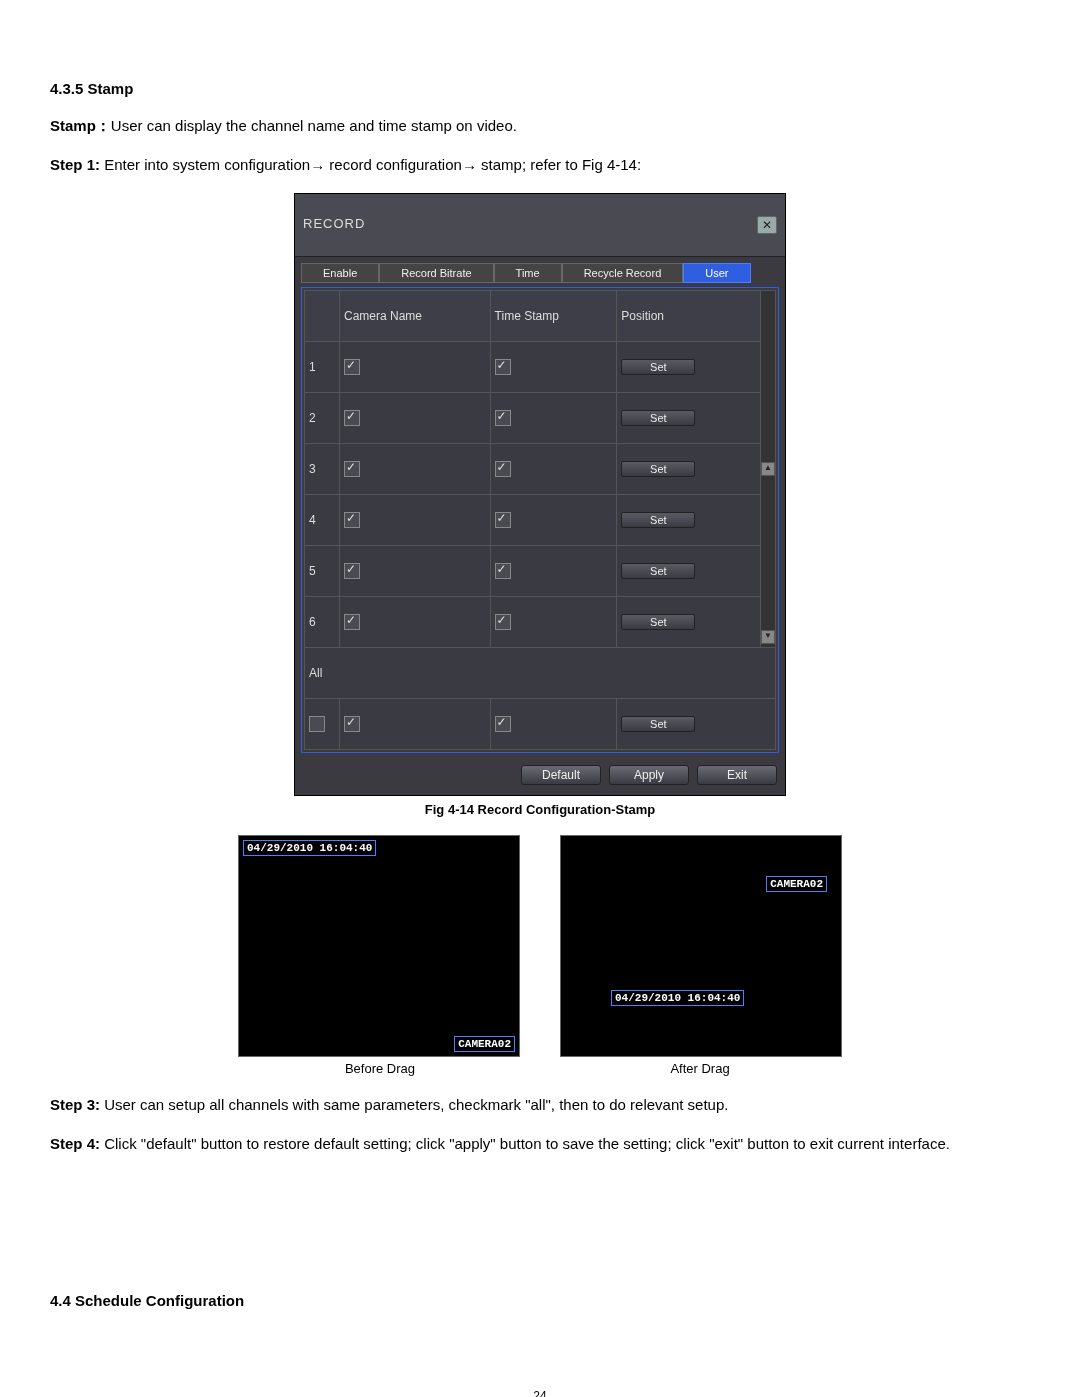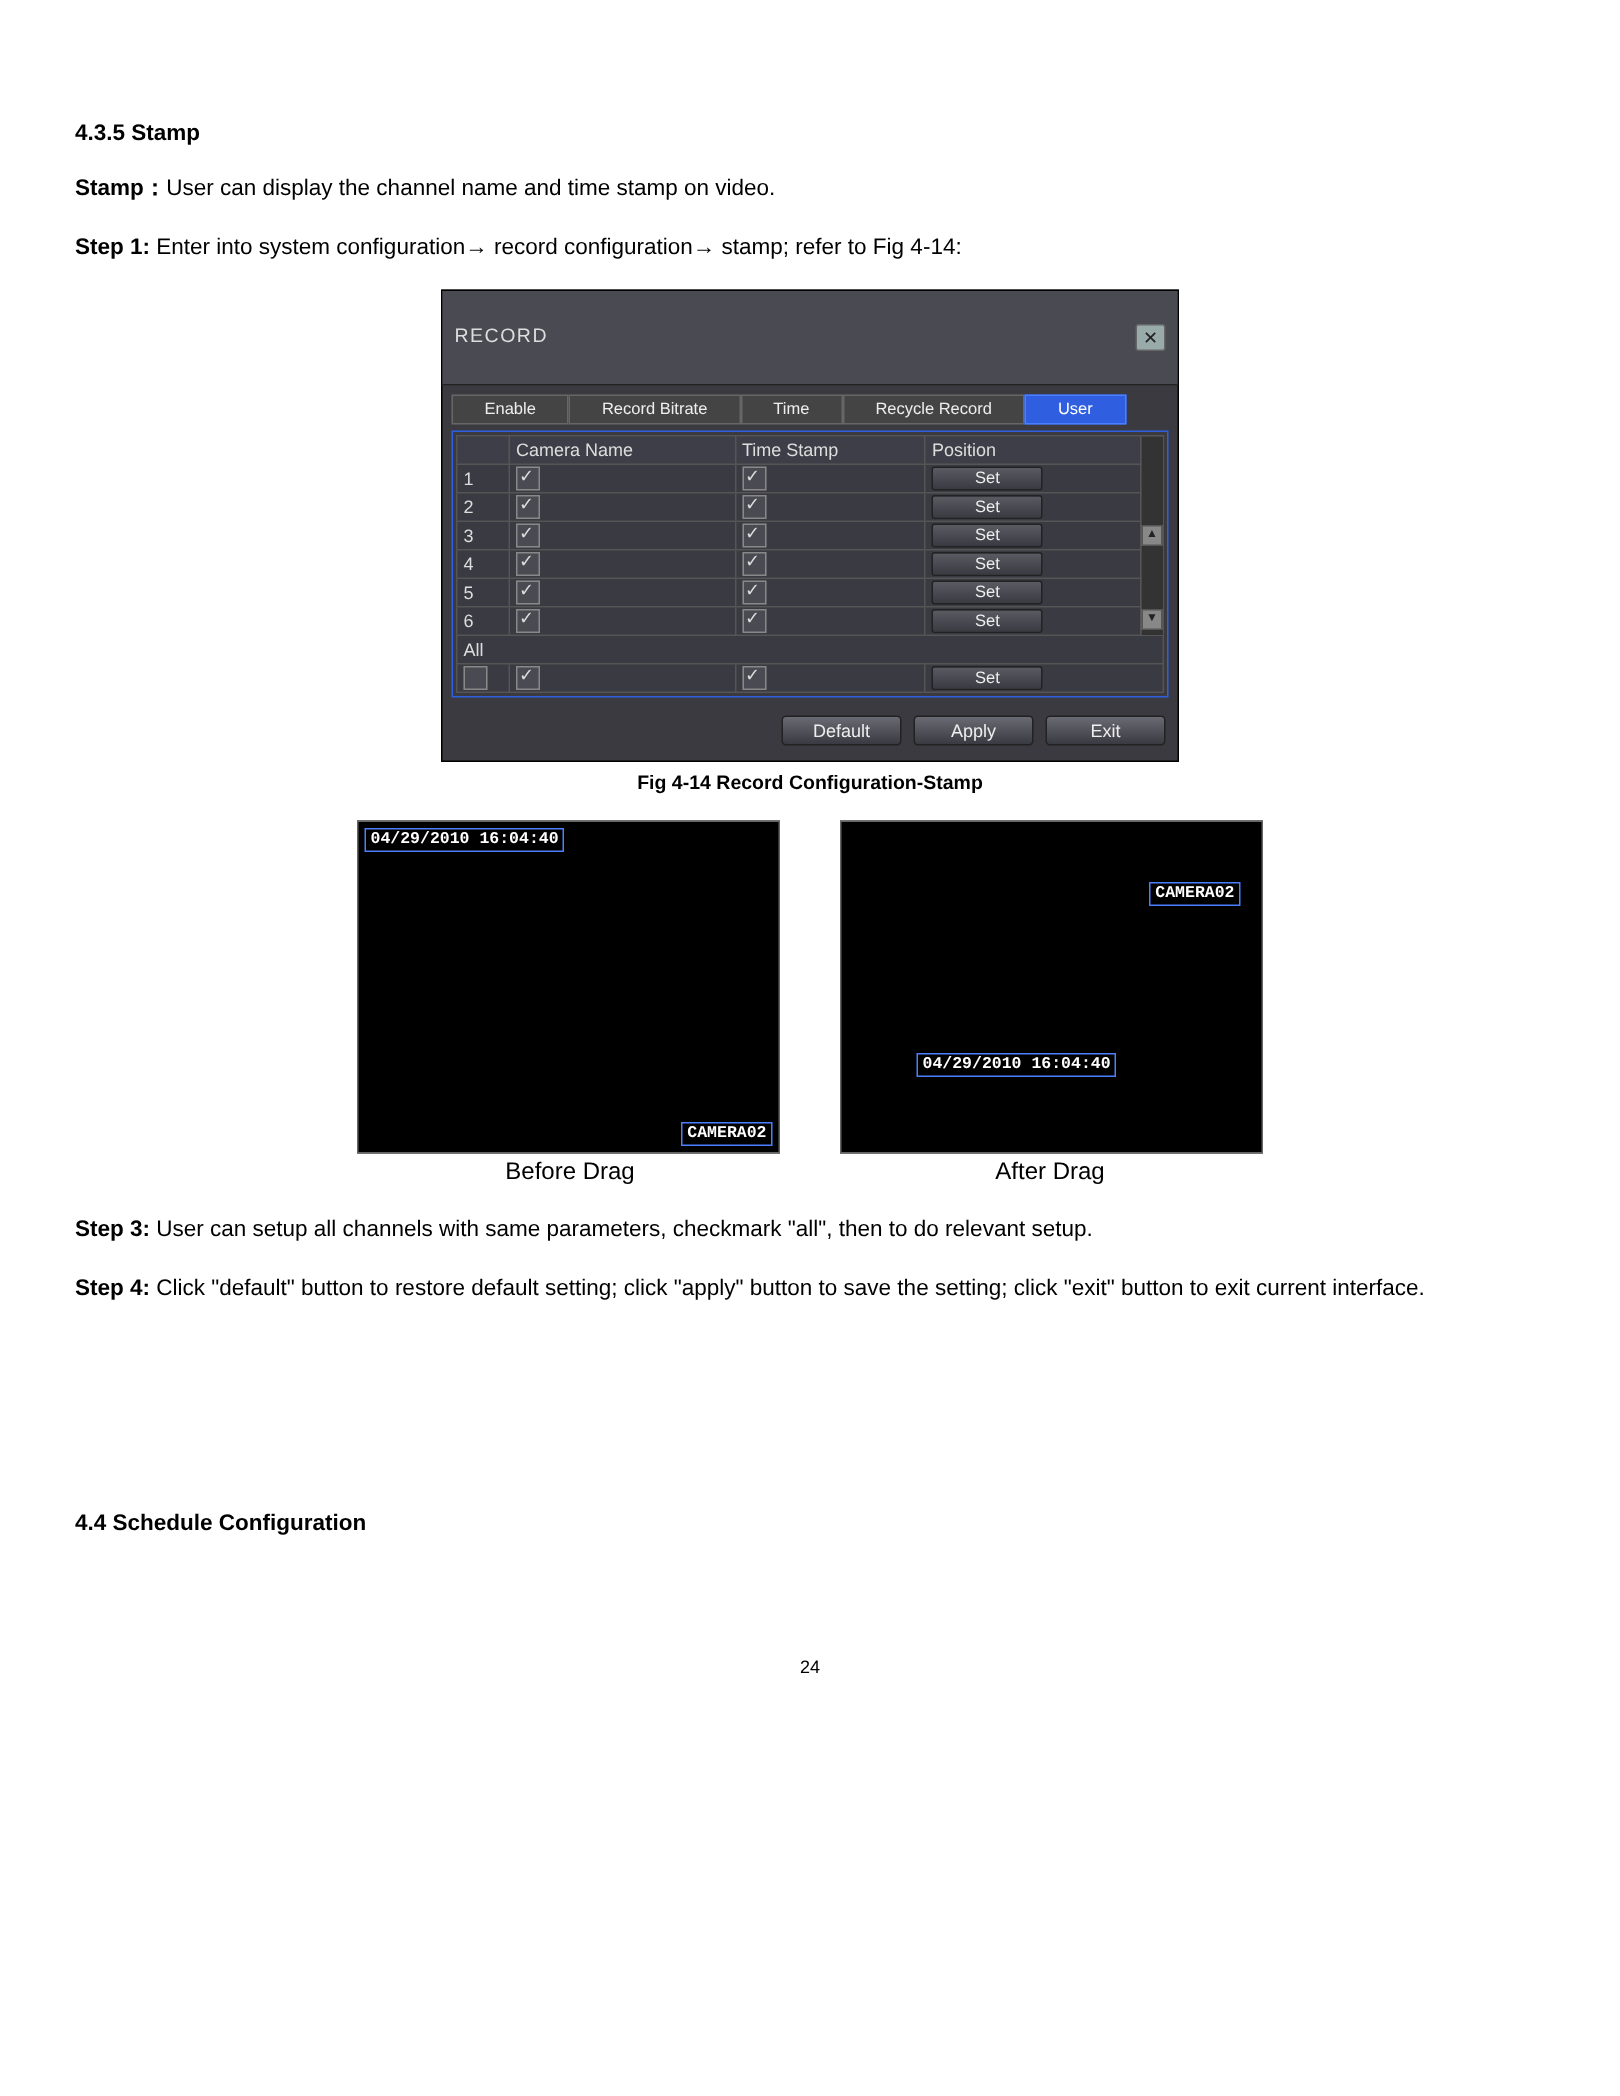--- a/index.html
+++ b/index.html
@@ -85,21 +85,21 @@
     margin: 4px 6px 6px 6px;
     border: 1px solid #2f5fe0;
     padding: 2px;
   }
   table.grid {
     width: 100%;
     border-collapse: collapse;
   }
   table.grid th, table.grid td {
     border: 1px solid #555;
-    padding: 0 4px;
+    padding: 16px 4px;
     text-align: left;
     background: #3a3a42;
     height: 18px;
   }
   table.grid th {
     background: #3e3e48;
     font-weight: normal;
     color: #ddd;
   }
   .chk {
@@ -197,21 +197,21 @@
   }
   .drag-captions {
     display: flex;
     justify-content: center;
     gap: 40px;
     margin-bottom: 18px;
   }
   .drag-captions > div {
     width: 280px;
     text-align: center;
-    font-size: 16px;
+    font-size: 13px;
   }
   .page-num {
     text-align: center;
     font-size: 12px;
     margin-top: 80px;
   }
 </style>
 </head>
 <body>
 

